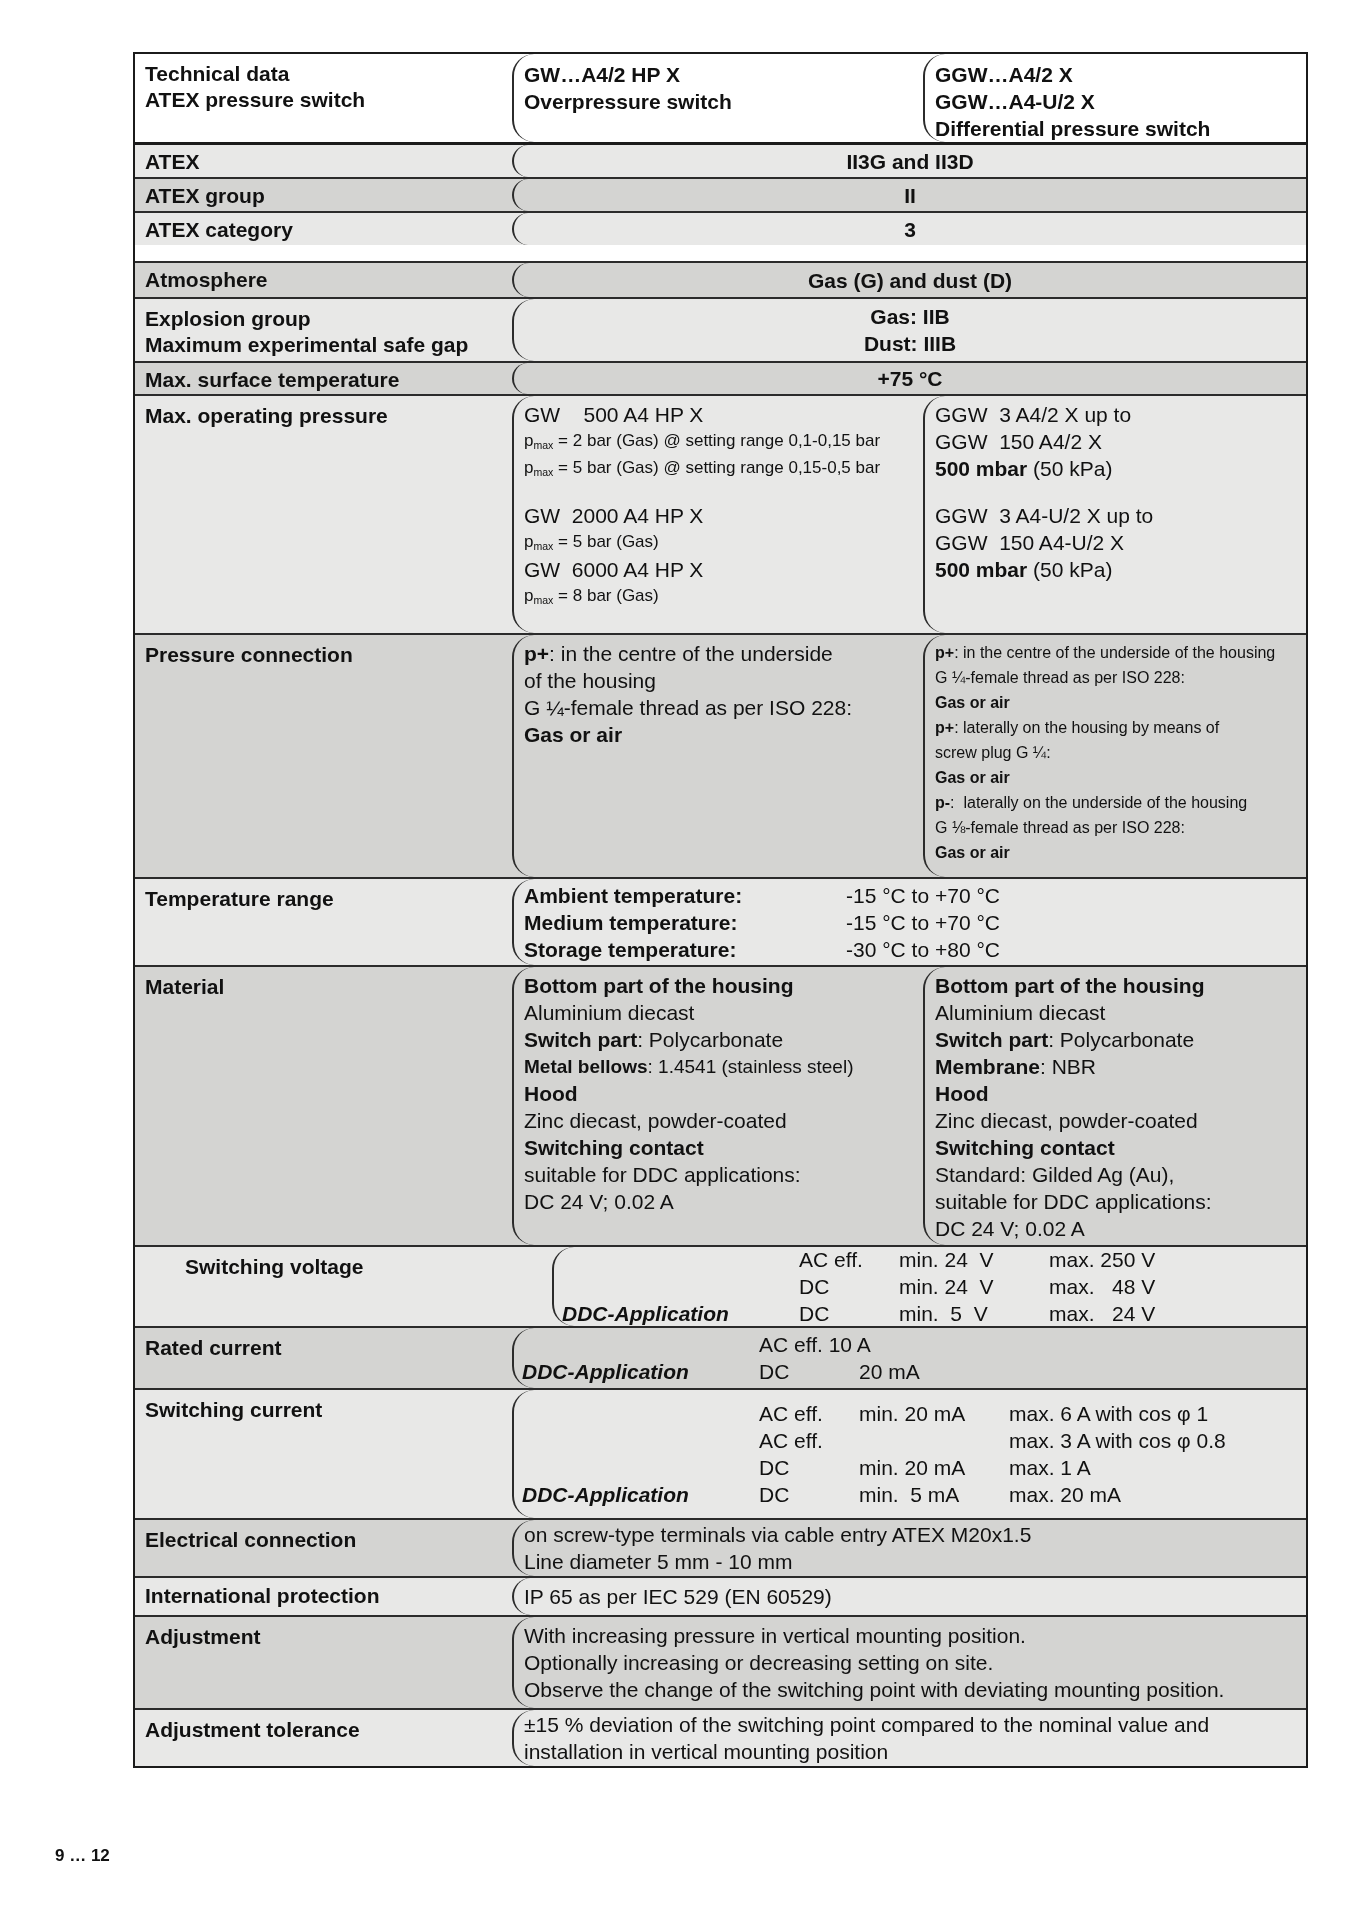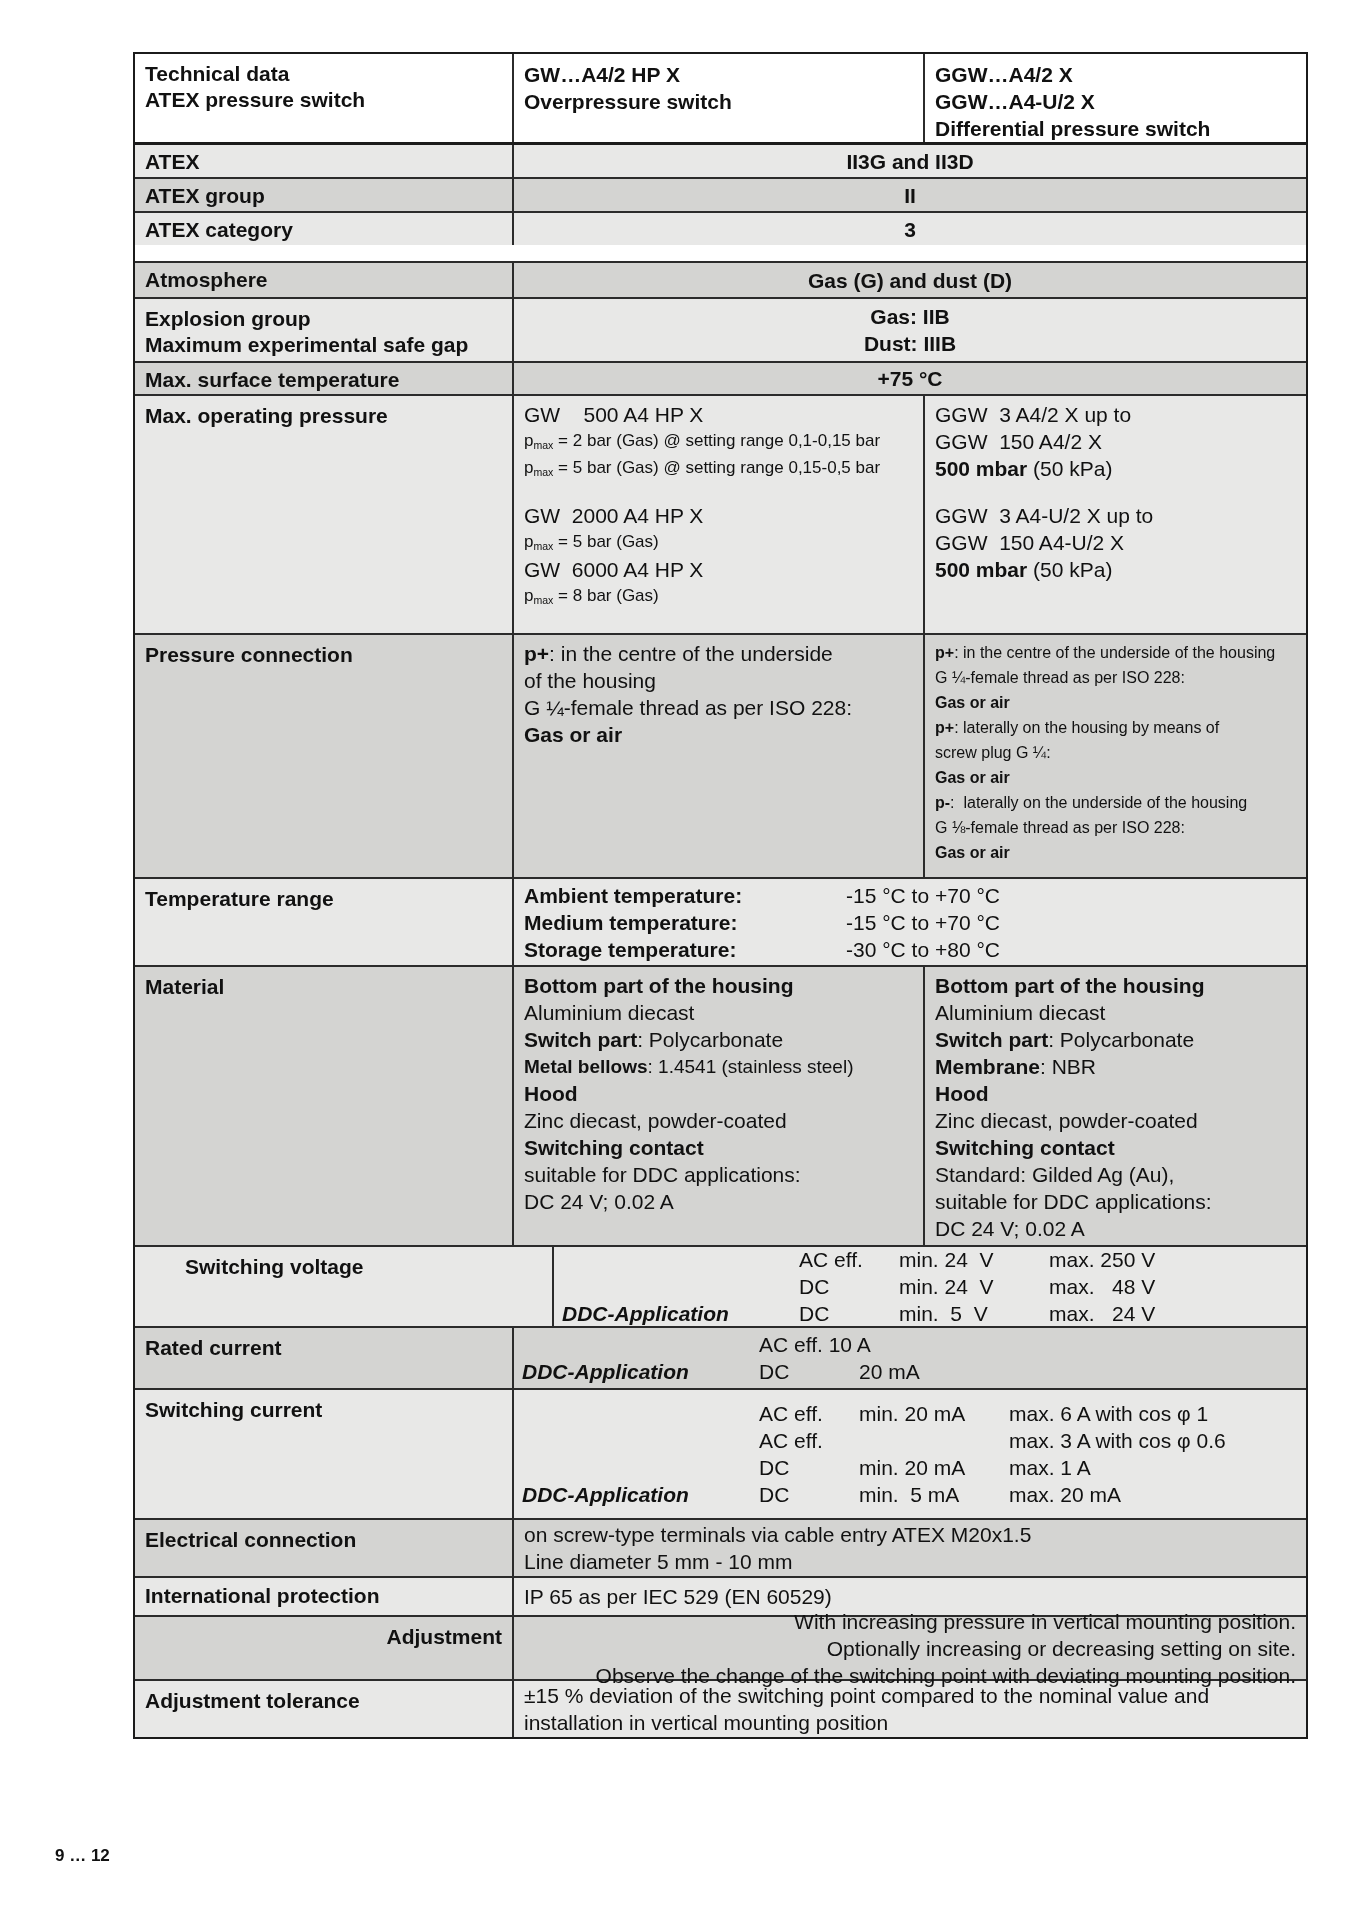--- a/index.html
+++ b/index.html
@@ -4,21 +4,21 @@
 <style>
   html,body{margin:0;padding:0;background:#ffffff;}
   body{width:1357px;height:1920px;position:relative;font-family:"Liberation Sans",sans-serif;color:#111;}
   .sheet{position:absolute;inset:0;background:#fff;}
   .dtable{position:absolute;left:133px;top:52px;width:1175px;border:2px solid #1b1b1b;box-sizing:border-box;background:#fff;}
   .row{display:flex;align-items:stretch;border-top:2px solid #2b2b2b;box-sizing:border-box;}
   .row.first{border-top:none;}
   .row.afterhead{border-top:3px solid #1b1b1b;}
   .light{background:#e8e8e7;}
   .dark{background:#d4d4d2;}
-  .cell{box-sizing:border-box;padding:5px 10px;}
+  .cell{box-sizing:border-box;padding:5px 10px;border-radius:22px;}
   .labelcell{width:377px;flex:0 0 377px;font-weight:700;font-size:21px;line-height:26px;padding-top:7px;}
   .valcell{flex:1;border-left:2px solid #2b2b2b;font-size:21px;line-height:27px;}
   .val3a{flex:0 0 411px;width:411px;}
   .val3b{flex:1;}
   .vcenter{display:flex;flex-direction:column;justify-content:center;align-items:center;text-align:center;font-weight:700;}
   .vmiddle{display:flex;flex-direction:column;justify-content:center;}
   .ln{white-space:pre-wrap;}
   .ln b{font-weight:700;}
   .cond{font-size:17px;line-height:26px;}
   .cond2{font-size:16px;line-height:25px;}
@@ -187,40 +187,40 @@
       <div class="cell valcell vmiddle gridcell">
         <div class="vl"><span class="vc1"></span><span class="vc2">AC eff. 10 A</span><span class="vc3"></span><span class="vc4"></span></div>
         <div class="vl"><span class="vc1">DDC-Application</span><span class="vc2">DC</span><span class="vc3">20 mA</span><span class="vc4"></span></div>
       </div>
     </div>
 
     <div class="row light" style="height:130px;">
       <div class="cell labelcell">Switching current</div>
       <div class="cell valcell vmiddle gridcell">
         <div class="vl"><span class="vc1"></span><span class="vc2">AC eff.</span><span class="vc3">min. 20 mA</span><span class="vc4">max. 6 A with cos φ 1</span></div>
-        <div class="vl"><span class="vc1"></span><span class="vc2">AC eff.</span><span class="vc3"></span><span class="vc4">max. 3 A with cos φ 0.6</span></div>
+        <div class="vl"><span class="vc1"></span><span class="vc2">AC eff.</span><span class="vc3"></span><span class="vc4">max. 3 A with cos φ 0.8</span></div>
         <div class="vl"><span class="vc1"></span><span class="vc2">DC</span><span class="vc3">min. 20 mA</span><span class="vc4">max. 1 A</span></div>
         <div class="vl"><span class="vc1">DDC-Application</span><span class="vc2">DC</span><span class="vc3">min.  5 mA</span><span class="vc4">max. 20 mA</span></div>
       </div>
     </div>
 
     <div class="row dark" style="height:58px;">
       <div class="cell labelcell">Electrical connection</div>
       <div class="cell valcell vmiddle">
         <div class="ln">on screw-type terminals via cable entry ATEX M20x1.5</div>
         <div class="ln">Line diameter 5 mm - 10 mm</div>
       </div>
     </div>
 
     <div class="row light" style="height:39px;">
       <div class="cell labelcell" style="padding-top:5px;">International protection</div>
       <div class="cell valcell vmiddle">IP 65 as per IEC 529 (EN 60529)</div>
     </div>
 
-    <div class="row dark" style="height:64px;text-align:right;">
+    <div class="row dark" style="height:93px;">
       <div class="cell labelcell">Adjustment</div>
       <div class="cell valcell vmiddle">
         <div class="ln">With increasing pressure in vertical mounting position.</div>
         <div class="ln">Optionally increasing or decreasing setting on site.</div>
         <div class="ln">Observe the change of the switching point with deviating mounting position.</div>
       </div>
     </div>
 
     <div class="row light" style="height:58px;">
       <div class="cell labelcell">Adjustment tolerance</div>

